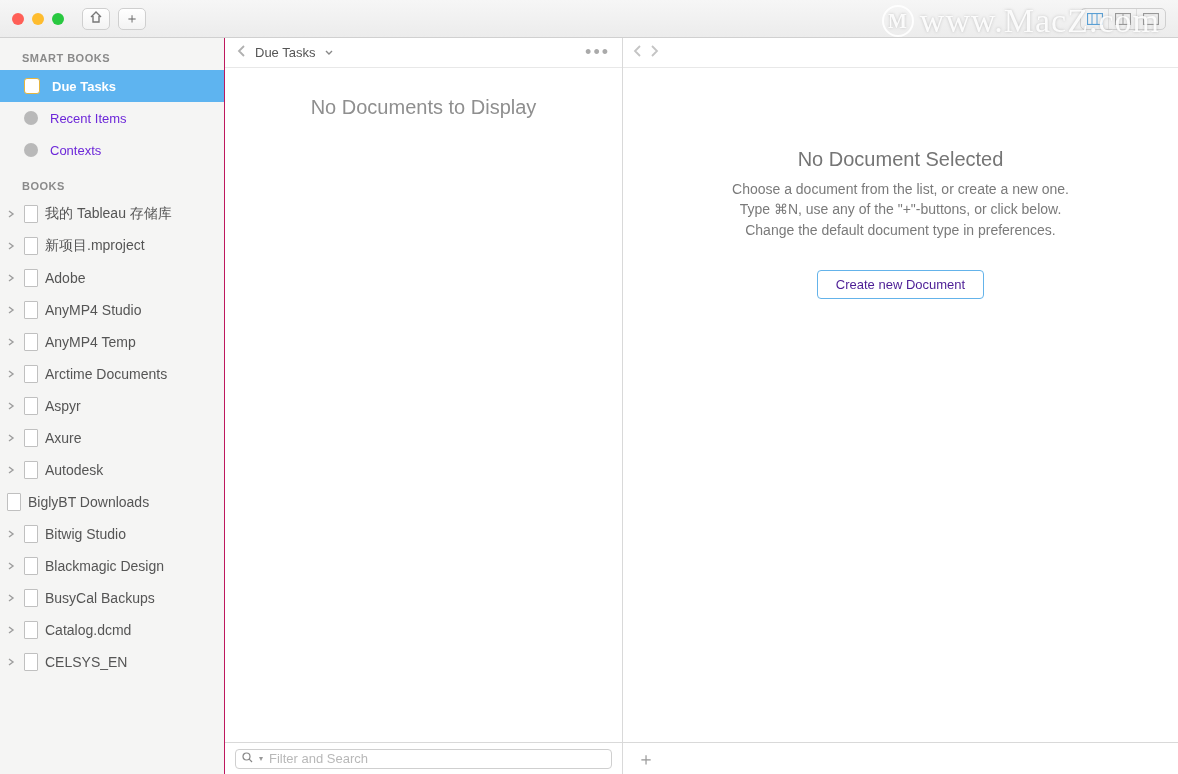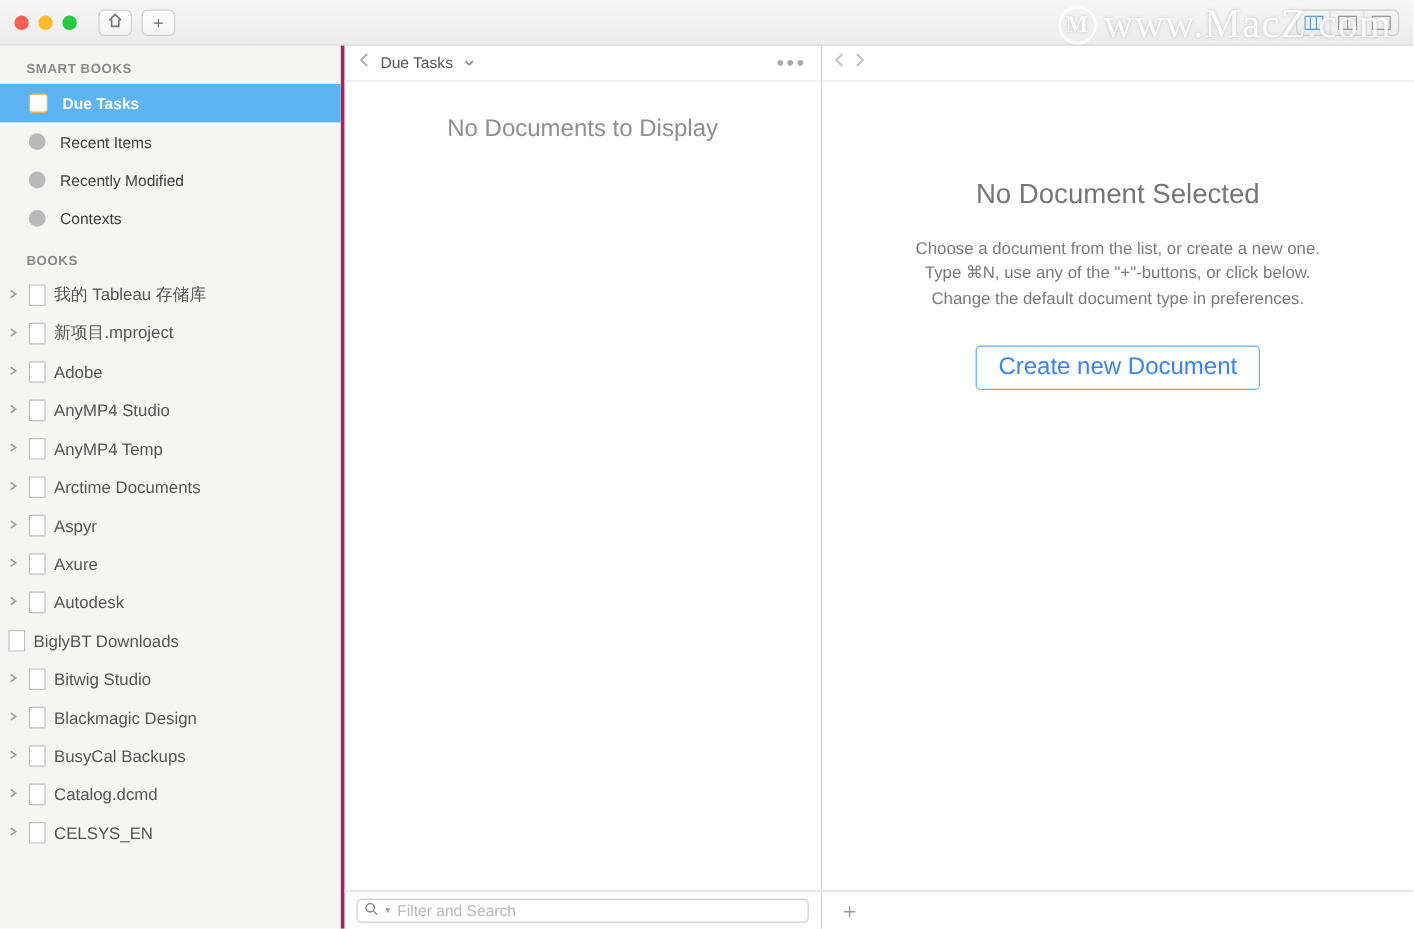--- a/index.html
+++ b/index.html
@@ -54,23 +54,23 @@
   width: 28px; height: 20px;
   display: inline-flex; align-items: center; justify-content: center;
   border-right: 1px solid #dcdcdc;
 }
 .view-toggle > div:last-child { border-right: none; }
 .view-svg { width: 16px; height: 12px; }
 
 
 .main { display: flex; height: calc(100% - 38px); }
 .sidebar {
-  width: 287px;
+  width: 225px;
   background: #f5f5f4;
-  border-right: 3px solid #be185d;
+  border-right: 1px solid #be185d;
   overflow-y: auto;
 }
 .middle {
   width: 398px;
   border-right: 1px solid #d9d9d9;
   display: flex;
   flex-direction: column;
 }
 .detail { flex: 1; display: flex; flex-direction: column; }
 
@@ -81,21 +81,21 @@
   color: #8a8a8a;
   letter-spacing: 0.5px;
   padding: 14px 0 6px 22px;
 }
 .sb-item {
   display: flex;
   align-items: center;
   height: 32px;
   padding: 0 10px 0 24px;
   gap: 12px;
-  color: #404040;
+  color: #6d28d9;
   cursor: default;
 }
 .sb-item.selected {
   background: #5eb4f0;
   color: #fff;
   font-weight: 600;
 }
 .sb-icon {
   width: 16px; height: 16px; border-radius: 3px;
   display: inline-flex; align-items: center; justify-content: center;
@@ -193,38 +193,38 @@
 .detail-nav { color: #c4c4c4; font-size: 16px; }
 .detail-body {
   flex: 1;
   display: flex;
   flex-direction: column;
   align-items: center;
   padding-top: 80px;
   text-align: center;
 }
 .detail-title {
-  font-size: 23px;
+  font-size: 20px;
   font-weight: 300;
   color: #757575;
-  margin-bottom: 22px;
+  margin-bottom: 8px;
   text-align: right;
 }
 .detail-line {
   font-size: 14px;
   color: #7a7a7a;
   line-height: 1.45;
 }
 .create-btn {
   margin-top: 30px;
   border: 1px solid #64b3ea;
   border-radius: 4px;
   background: #fff;
-  color: #3b82f6;
-  font-size: 20px;
+  color: #4c1d95;
+  font-size: 13px;
   padding: 6px 18px;
 }
 .detail-footer {
   height: 32px;
   border-top: 1px solid #d9d9d9;
   display: flex;
   align-items: center;
   padding: 0 14px;
 }
 .add-btn { color: #999; font-size: 18px; }
@@ -301,24 +301,20 @@
         <div class="sb-item selected">
           <span class="sb-icon due"></span>
           <span>Due Tasks</span>
         </div>
         <div class="sb-item">
           <span class="sb-icon circle"></span>
           <span>Recent Items</span>
         </div>
         <div class="sb-item">
           <span class="sb-icon circle"></span>
-          <span>Recently Modified</span>
-        </div>
-        <div class="sb-item">
-          <span class="sb-icon circle"></span>
           <span>Contexts</span>
         </div>
       </div>
 
     <div class="section-header">BOOKS</div>
     <div id="books-list">
         <div class="folder-item">
           <span class="disclosure"><svg width="8" height="8" viewBox="0 0 8 8">
               <path d="M2 1 L6 4 L2 7" fill="none" stroke="#9e9e9e" stroke-width="1.4"></path>
             </svg></span>

